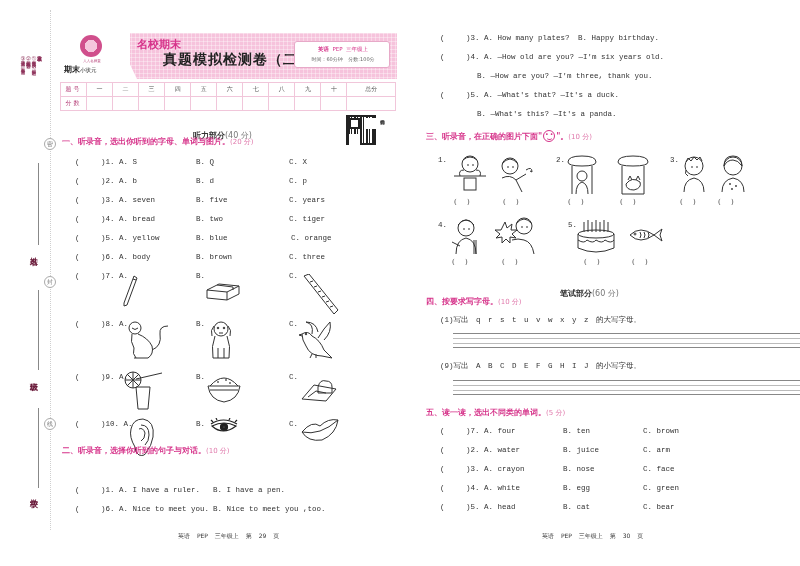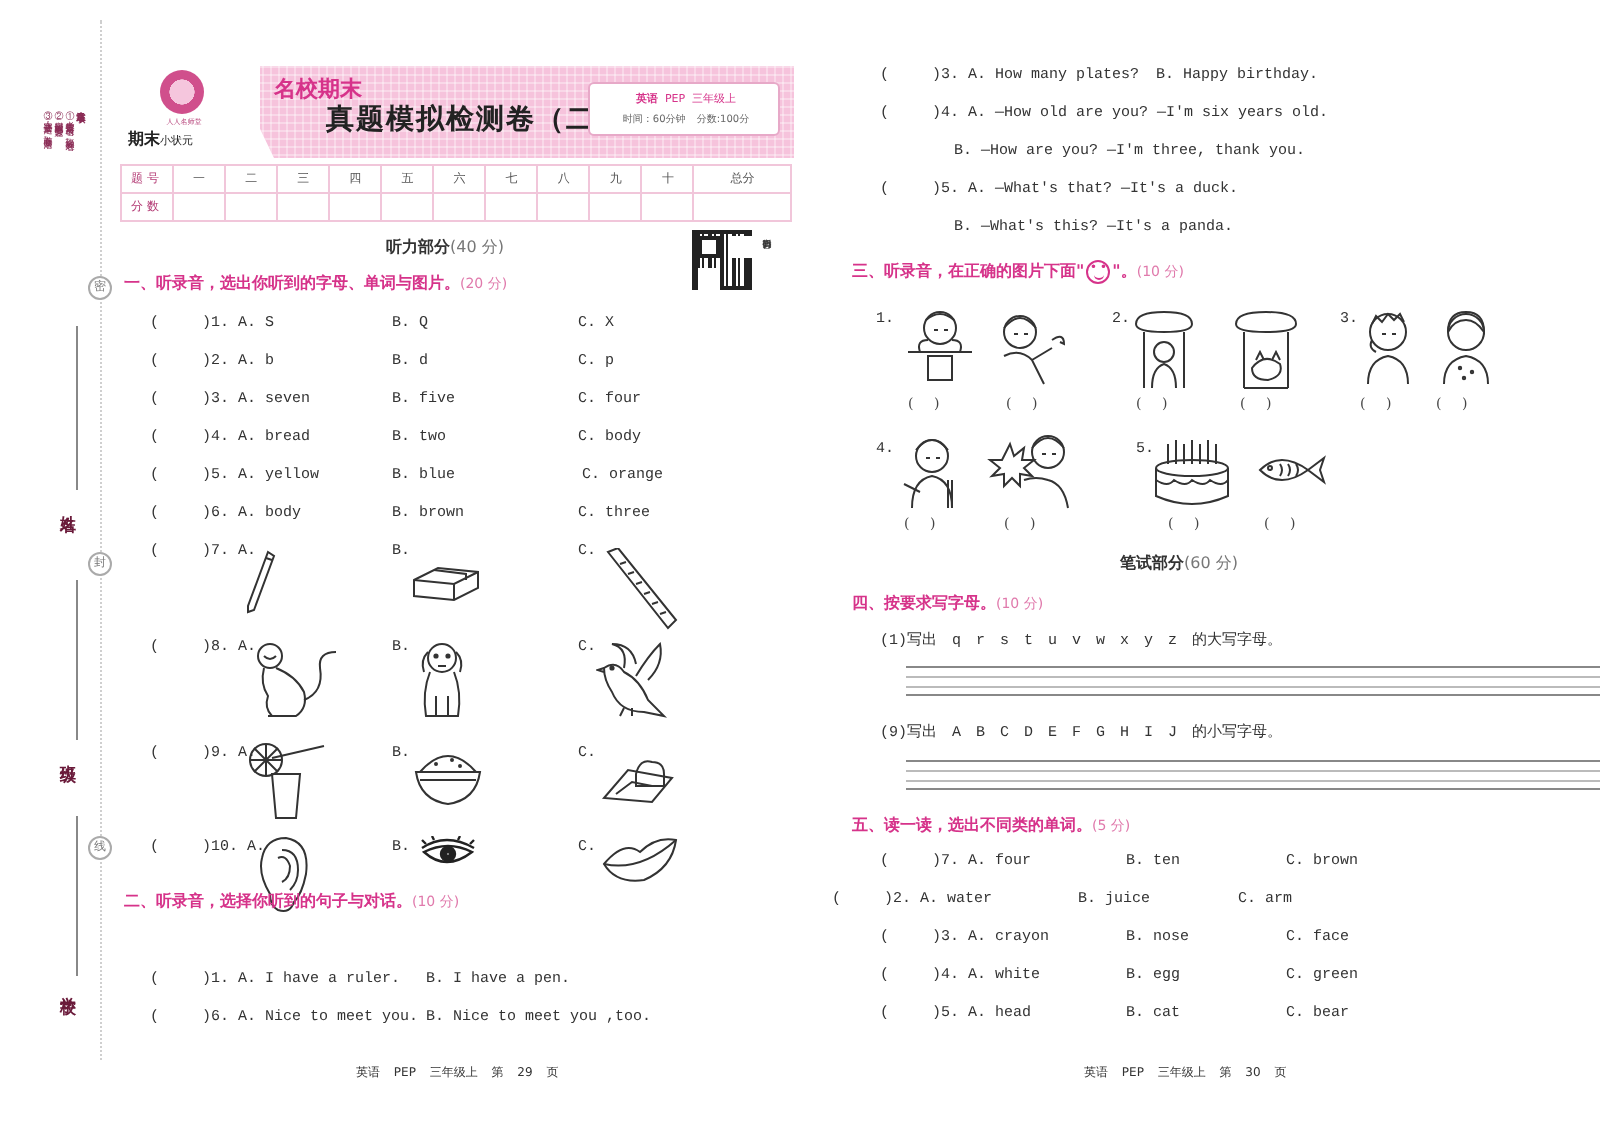--- a/index.html
+++ b/index.html
@@ -30,21 +30,21 @@
   .info-card { left: 294px; top: 41px; width: 96px; height: 27px; background: #fff; border-radius: 3px; border: 1px solid #e7a9c8; }
   .info-1 { left: 0; top: 4px; width: 96px; text-align: center; font-size: 5.5px; color: #d6338a; font-family: "DejaVu Sans", sans-serif; }
   .info-1 b { font-weight: bold; }
   .info-2 { left: 0; top: 14px; width: 96px; text-align: center; font-size: 5px; color: #666; word-spacing: 4px; font-family: "DejaVu Sans", sans-serif; }
 
   
   .score { left: 60px; top: 82px; width: 336px; border-collapse: collapse; font-size: 6px; color: #555; }
   .score td { border: 1px solid #f1c6da; height: 14px; text-align: center; }
   .score td.head { color: #b33a74; width: 26px; letter-spacing: 2px; }
 
-  .part-title { font-size: 8px; font-weight: bold; color: #333; font-family: "DejaVu Sans", sans-serif; }
+  .part-title { font-size: 8px; font-weight: bold; color: #333; font-family: "DejaVu Sans", sans-serif; margin-top: 12px; }
   .part-title span { font-weight: normal; color: #777; }
   .qr { left: 346px; top: 115px; width: 30px; height: 30px; background:
       repeating-linear-gradient(90deg, #222 0 2px, #fff 2px 3px, #222 3px 4px, #fff 4px 6px),
       #222; border: 2px solid #222; }
   .qr::before { content: ""; position: absolute; left: 1px; top: 1px; width: 7px; height: 7px; border: 2px solid #222; background: #fff; box-shadow: 16px 0 0 #fff, 0 16px 0 #fff; }
   .qr-text { left: 379px; top: 116px; font-size: 4.5px; width: 6px; line-height: 6px; color: #333; writing-mode: vertical-rl; font-family: "DejaVu Sans", sans-serif; }
 
   .sec-title { font-size: 8px; font-weight: bold; color: #d6338a; font-family: "DejaVu Sans", sans-serif; white-space: nowrap; }
   .sec-title .pts { font-weight: normal; color: #e07aac; font-size: 7px; }
 
@@ -156,26 +156,26 @@
   <span class="opt" style="left:214px">C. X</span>
 </div>
 <div class="abs row" style="left:75px;top:177px;width:320px">
   <span class="paren">(</span><span>)2. A. b</span>
   <span class="opt" style="left:121px">B. d</span>
   <span class="opt" style="left:214px">C. p</span>
 </div>
 <div class="abs row" style="left:75px;top:196px;width:320px">
   <span class="paren">(</span><span>)3. A. seven</span>
   <span class="opt" style="left:121px">B. five</span>
-  <span class="opt" style="left:214px">C. four</span>
+  <span class="opt" style="left:214px">C. years</span>
 </div>
 <div class="abs row" style="left:75px;top:215px;width:320px">
   <span class="paren">(</span><span>)4. A. bread</span>
   <span class="opt" style="left:121px">B. two</span>
-  <span class="opt" style="left:214px">C. body</span>
+  <span class="opt" style="left:214px">C. tiger</span>
 </div>
 <div class="abs row" style="left:75px;top:234px;width:320px">
   <span class="paren">(</span><span>)5. A. yellow</span>
   <span class="opt" style="left:121px">B. blue</span>
   <span class="opt" style="left:216px">C. orange</span>
 </div>
 <div class="abs row" style="left:75px;top:253px;width:320px">
   <span class="paren">(</span><span>)6. A. body</span>
   <span class="opt" style="left:121px">B. brown</span>
   <span class="opt" style="left:214px">C. three</span>
@@ -492,21 +492,21 @@
 <div class="lines4" style="left:453px;top:380px"></div>
 
 <div class="abs sec-title" style="left:426px;top:407px">
   <span>五、读一读，选出不同类的单词。</span><span class="pts">(5 分)</span>
 </div>
 <div class="abs row" style="left:440px;top:427px;width:340px">
   <span class="paren">(</span><span>)7. A. four</span>
   <span class="opt" style="left:123px">B. ten</span>
   <span class="opt" style="left:203px">C. brown</span>
 </div>
-<div class="abs row" style="left:416px;top:446px;width:340px">
+<div class="abs row" style="left:440px;top:446px;width:340px">
   <span class="paren">(</span><span>)2. A. water</span>
   <span class="opt" style="left:123px">B. juice</span>
   <span class="opt" style="left:203px">C. arm</span>
 </div>
 <div class="abs row" style="left:440px;top:465px;width:340px">
   <span class="paren">(</span><span>)3. A. crayon</span>
   <span class="opt" style="left:123px">B. nose</span>
   <span class="opt" style="left:203px">C. face</span>
 </div>
 <div class="abs row" style="left:440px;top:484px;width:340px">

